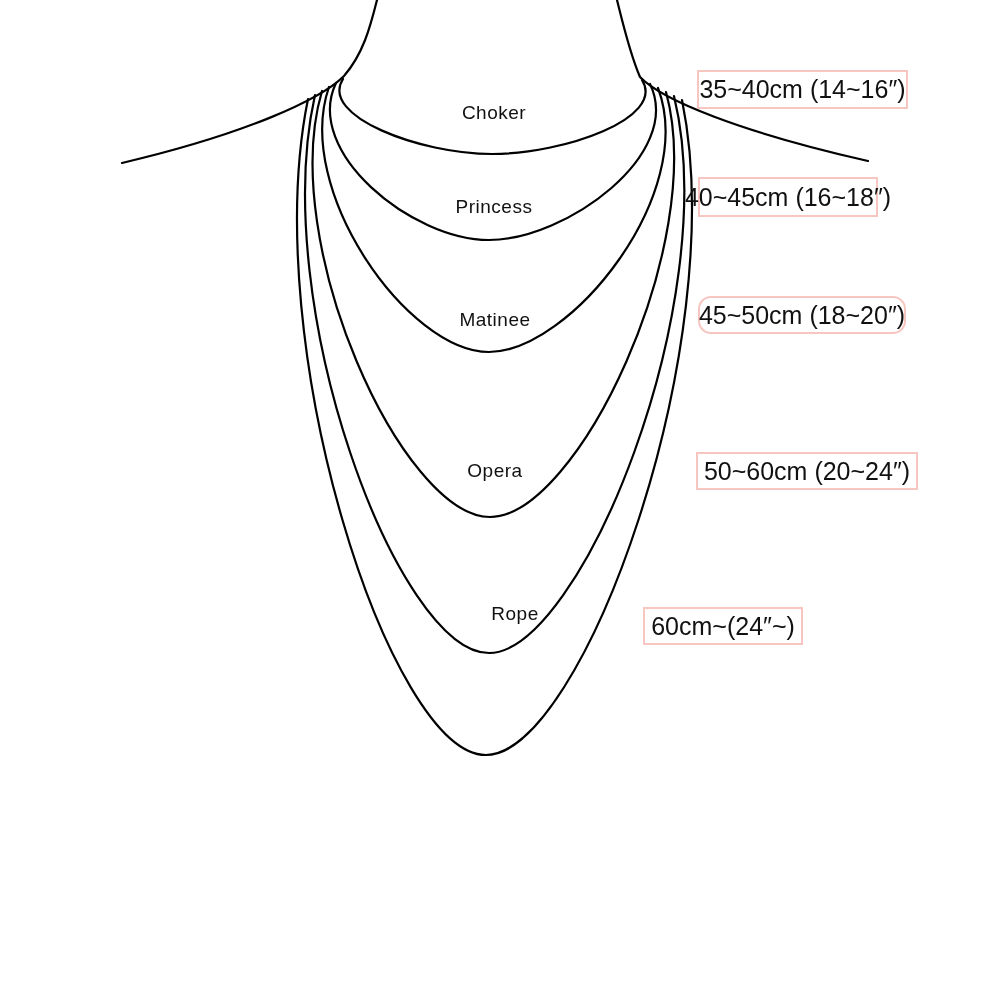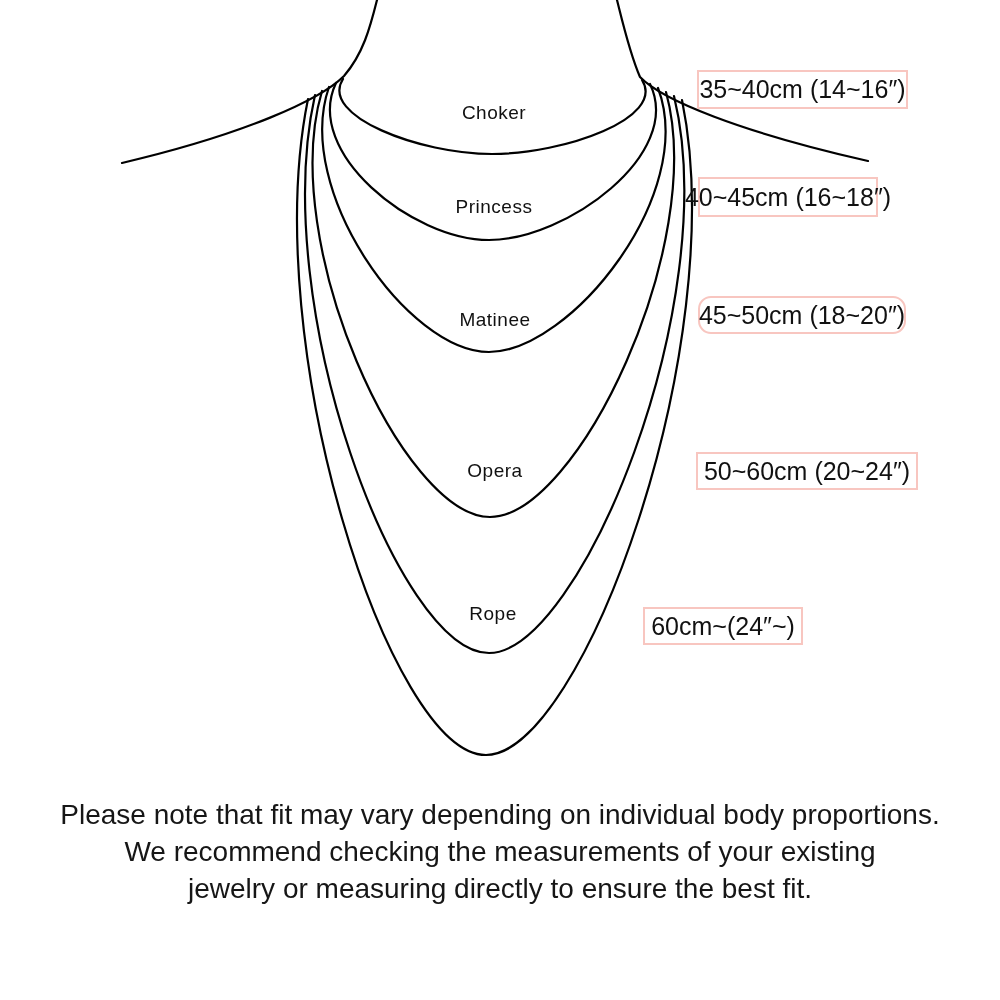--- a/index.html
+++ b/index.html
@@ -65,27 +65,22 @@
     <path d="M329,87 C293,190 408,352 489,352 C570,352 698,194 658,88"></path>
     <path d="M322,91 C277,243 403,517 490,517 C577,517 708,244 666,92"></path>
     <path d="M315,95 C268,305 398,653 489,653 C580,653 724,302 674,96"></path>
     <path d="M308,99 C258,345 390,755 486,755 C582,755 732,344 682,100"></path>
   </svg>
 
   <div class="necklace-name" style="left:494px;top:113px;">Choker</div>
   <div class="necklace-name" style="left:494px;top:207px;">Princess</div>
   <div class="necklace-name" style="left:495px;top:320px;">Matinee</div>
   <div class="necklace-name" style="left:495px;top:471px;">Opera</div>
-  <div class="necklace-name" style="left:493px;top:614px;">Rope</div>
+  <div class="necklace-name" style="left:515px;top:614px;">Rope</div>
 
   <div class="size-box" style="left:697px;top:70px;width:211px;height:39px;">35~40cm (14~16″)</div>
   <div class="size-box" style="left:698px;top:177px;width:180px;height:40px;">40~45cm (16~18″)</div>
   <div class="size-box" style="left:698px;top:296px;width:208px;height:38px;border-radius:13px;">45~50cm (18~20″)</div>
   <div class="size-box" style="left:673px;top:452px;width:222px;height:38px;margin-left:23px;">50~60cm (20~24″)</div>
   <div class="size-box" style="left:643px;top:595px;width:160px;height:38px;margin-top:12px;">60cm~(24″~)</div>
 
-  <div class="footnote">
-    <div>Please note that fit may vary depending on individual body proportions.</div>
-    <div>We recommend checking the measurements of your existing</div>
-    <div>jewelry or measuring directly to ensure the best fit.</div>
-  </div>
 
 </div>
 
 </body></html>

